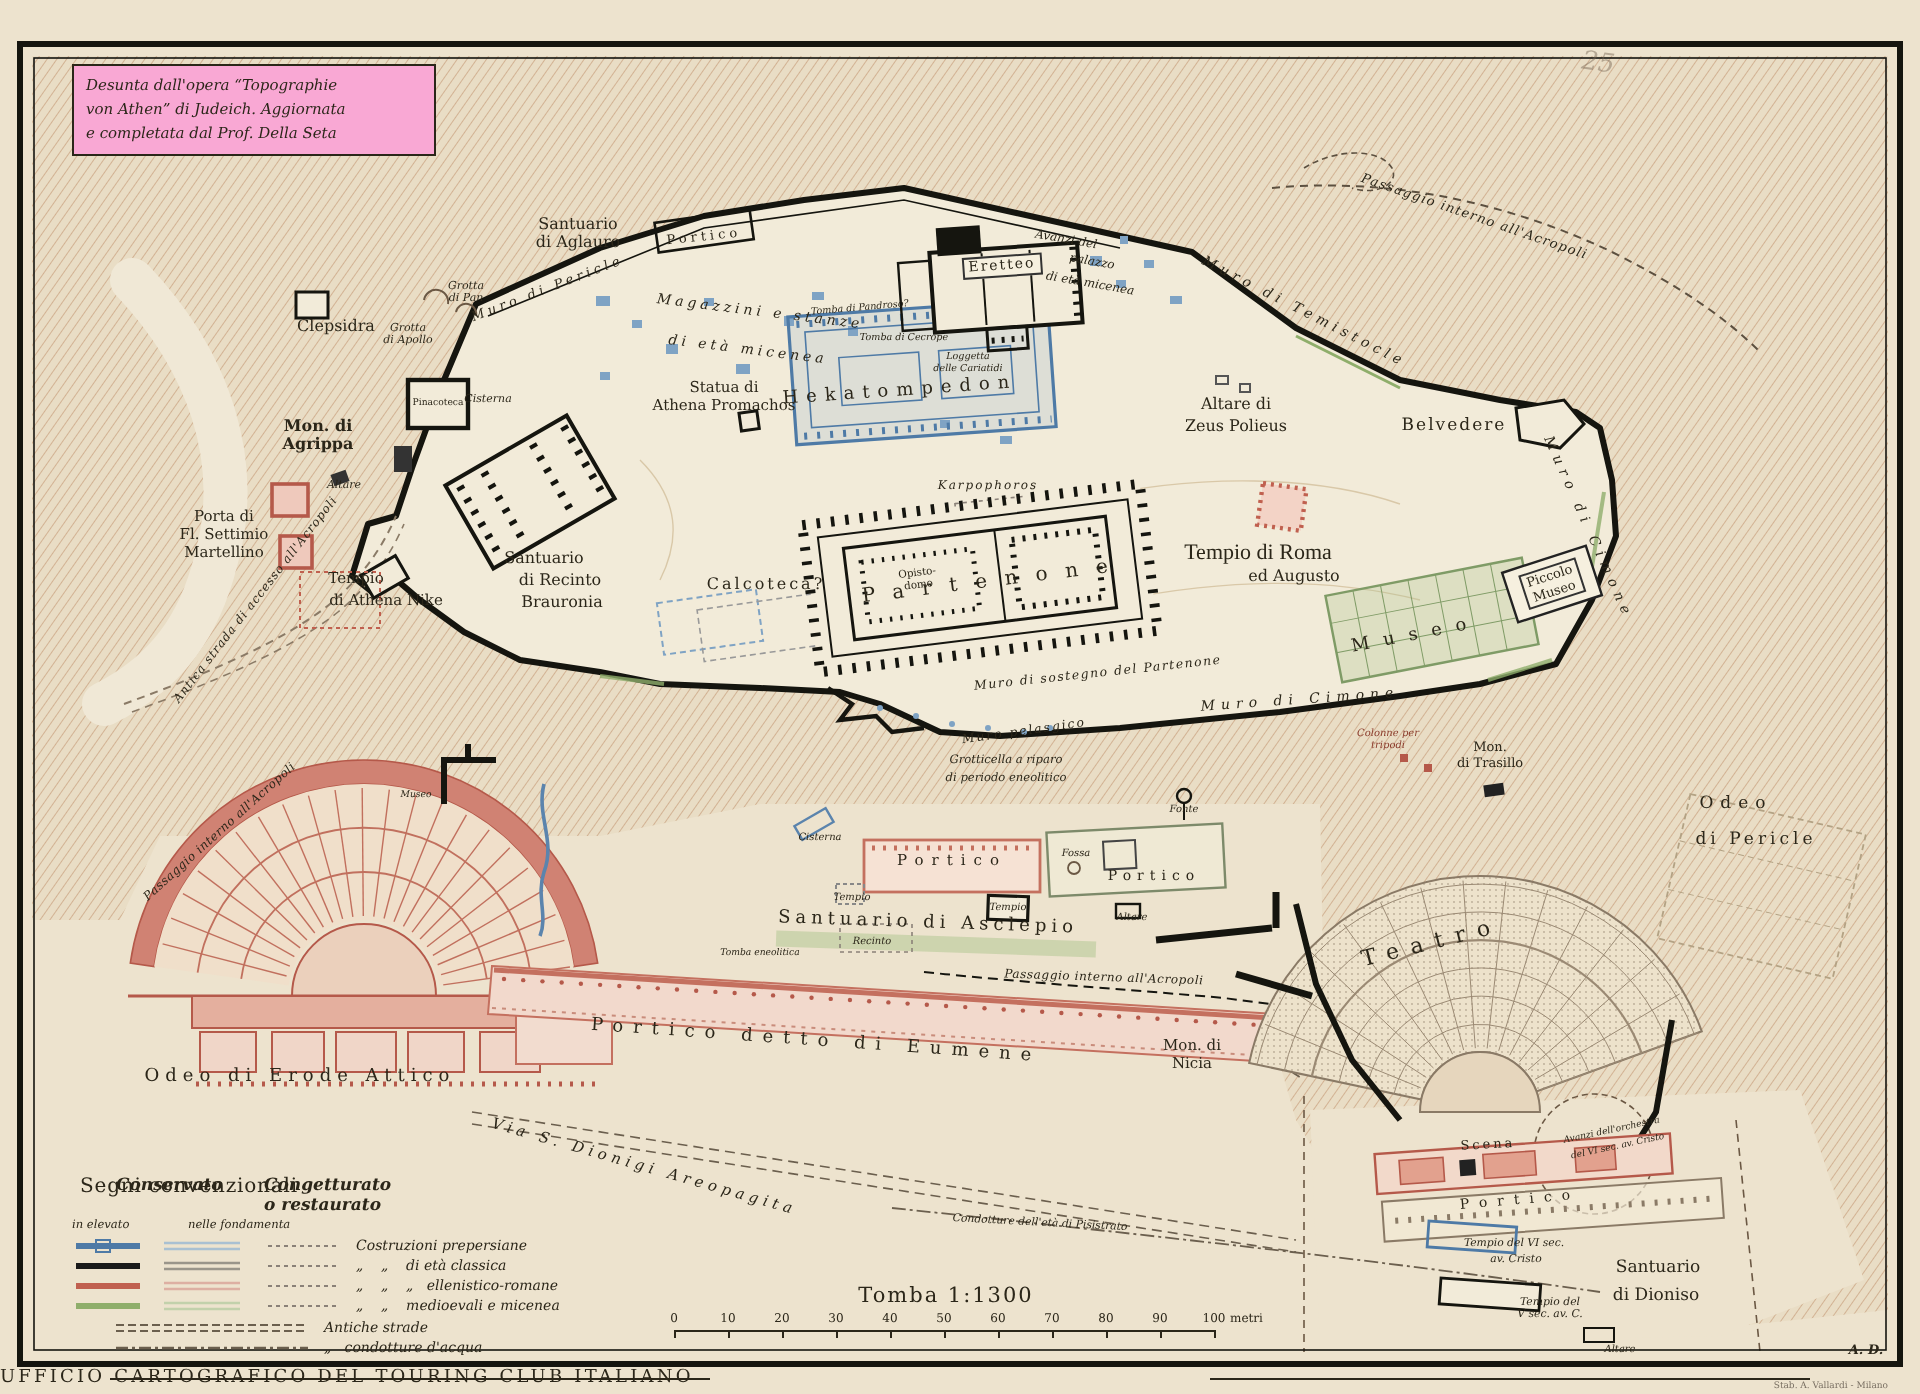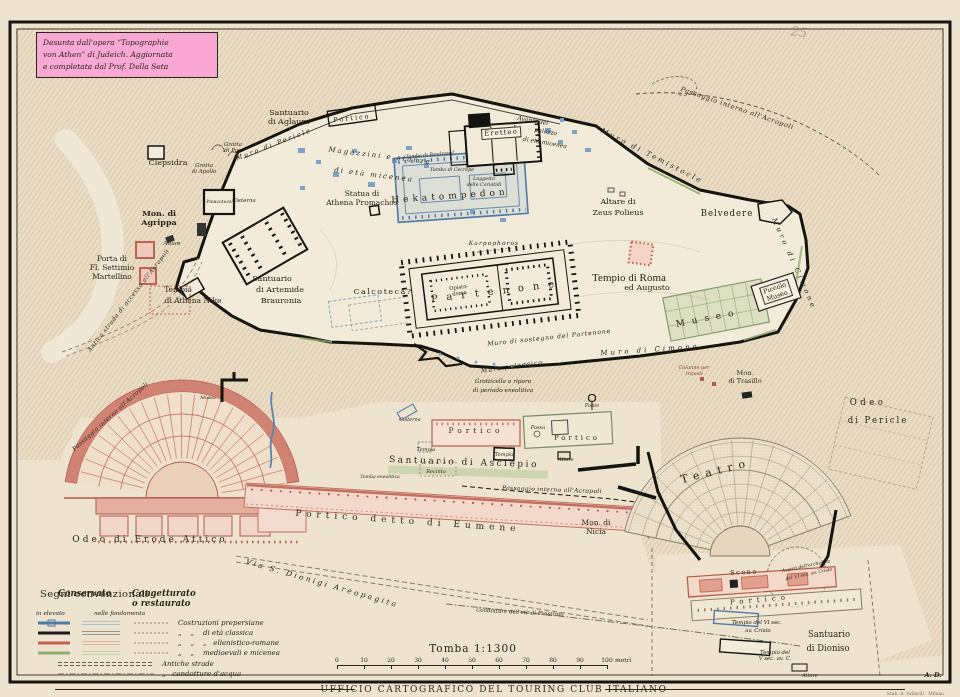--- a/index.html
+++ b/index.html
@@ -24,22 +24,22 @@
   .lg-sub{position:absolute;font-size:5.8px;font-style:italic;}
   .lg-row{position:absolute;left:0;height:10px;display:flex;align-items:center;}
   .lg-row .lbl{font-size:7px;font-style:italic;margin-left:6px;white-space:pre;}
   .scale-label{position:absolute;left:337px;top:642px;width:272px;text-align:center;
                font-size:10.5px;letter-spacing:1px;z-index:6;}
   #scalebar{position:absolute;left:337px;top:656px;width:300px;height:18px;z-index:6;font-size:6px;}
   #scalebar .bline{position:absolute;left:0;top:9px;width:270px;height:1px;background:#2b2619;}
   #scalebar .tick{position:absolute;top:9px;width:1px;height:4px;background:#2b2619;}
   #scalebar .num{position:absolute;top:0;transform:translateX(-50%);}
   #scalebar .unit{position:absolute;top:0;}
-  .footer{position:absolute;left:0;right:0;top:684px;text-align:center;font-size:9px;
-          letter-spacing:1.6px;color:#2b2619;z-index:6;padding-left:28px;}
+  .footer{position:absolute;left:0;right:0;top:684px;text-align:left;font-size:9px;
+          letter-spacing:1.6px;color:#2b2619;z-index:6;}
   .footer-rule{position:absolute;top:689px;height:1px;background:#2b2619;z-index:5;}
   .imprint{position:absolute;right:16px;top:691px;font-size:4.5px;color:#7a7063;z-index:6;}
 </style>
 </head>
 <body>
 
 <div class="page">
 
   <div class="copyright">PROPR. ARTISTICO-LETTERARIA DELL'ENCICLOPEDIA ITALIANA</div>
   <div class="title">L'ACROPOLI E LE SUE PENDICI</div>
@@ -397,21 +397,21 @@
       <div class="ml" style="left: 219px; top: 202px; font-size: 4.6px; transform: translate(-50%, -50%) rotate(0deg);">Pinacoteca</div>
       <div class="ml" style="left: 244px; top: 200px; font-size: 5.5px; transform: translate(-50%, -50%) rotate(0deg); font-style: italic;">Cisterna</div>
       <div class="ml" style="left: 112px; top: 268px; font-size: 7.5px; transform: translate(-50%, -50%) rotate(0deg);">Porta di
 Fl. Settimio
 Martellino</div>
       <div class="ml" style="left: 172px; top: 243px; font-size: 5.5px; transform: translate(-50%, -50%) rotate(0deg); font-style: italic;">Altare</div>
       <div class="ml" style="left: 178px; top: 290px; font-size: 7.5px; transform: translate(-50%, -50%) rotate(0deg);">Tempio</div>
       <div class="ml" style="left: 193px; top: 301px; font-size: 7.5px; transform: translate(-50%, -50%) rotate(0deg);">di Athena Nike</div>
       <div class="ml" style="left: 128px; top: 300px; font-size: 6px; transform: translate(-50%, -50%) rotate(-52deg); letter-spacing: 0.5px; font-style: italic;">Antica strada di accesso all'Acropoli</div>
       <div class="ml" style="left: 272px; top: 279px; font-size: 8px; transform: translate(-50%, -50%) rotate(0deg);">Santuario</div>
-      <div class="ml" style="left: 280px; top: 290px; font-size: 8px; transform: translate(-50%, -50%) rotate(0deg);">di Artemide</div>
+      <div class="ml" style="left: 280px; top: 290px; font-size: 8px; transform: translate(-50%, -50%) rotate(0deg);">di Recinto</div>
       <div class="ml" style="left: 281px; top: 301px; font-size: 8px; transform: translate(-50%, -50%) rotate(0deg);">Brauronia</div>
       <div class="ml" style="left: 383px; top: 292px; font-size: 8px; transform: translate(-50%, -50%) rotate(0deg); letter-spacing: 1.5px;">Calcoteca?</div>
       <div class="ml" style="left: 494px; top: 243px; font-size: 6px; transform: translate(-50%, -50%) rotate(0deg); letter-spacing: 1px; font-style: italic;">Karpophoros</div>
       <div class="ml" style="left: 497px; top: 291px; font-size: 10px; transform: translate(-50%, -50%) rotate(-7deg); letter-spacing: 9px;">Partenone</div>
       <div class="ml" style="left: 459px; top: 290px; font-size: 5.2px; transform: translate(-50%, -50%) rotate(-7deg);">Opisto-
 domo</div>
       <div class="ml" style="left: 549px; top: 337px; font-size: 6.2px; transform: translate(-50%, -50%) rotate(-6deg); letter-spacing: 0.8px; font-style: italic;">Muro di sostegno del Partenone</div>
       <div class="ml" style="left: 512px; top: 366px; font-size: 6.2px; transform: translate(-50%, -50%) rotate(-8deg); letter-spacing: 1px; font-style: italic;">Muro pelasgico</div>
       <div class="ml" style="left: 503px; top: 381px; font-size: 5.8px; transform: translate(-50%, -50%) rotate(0deg); font-style: italic;">Grotticella a riparo</div>
       <div class="ml" style="left: 503px; top: 390px; font-size: 5.8px; transform: translate(-50%, -50%) rotate(0deg); font-style: italic;">di periodo eneolitico</div>

